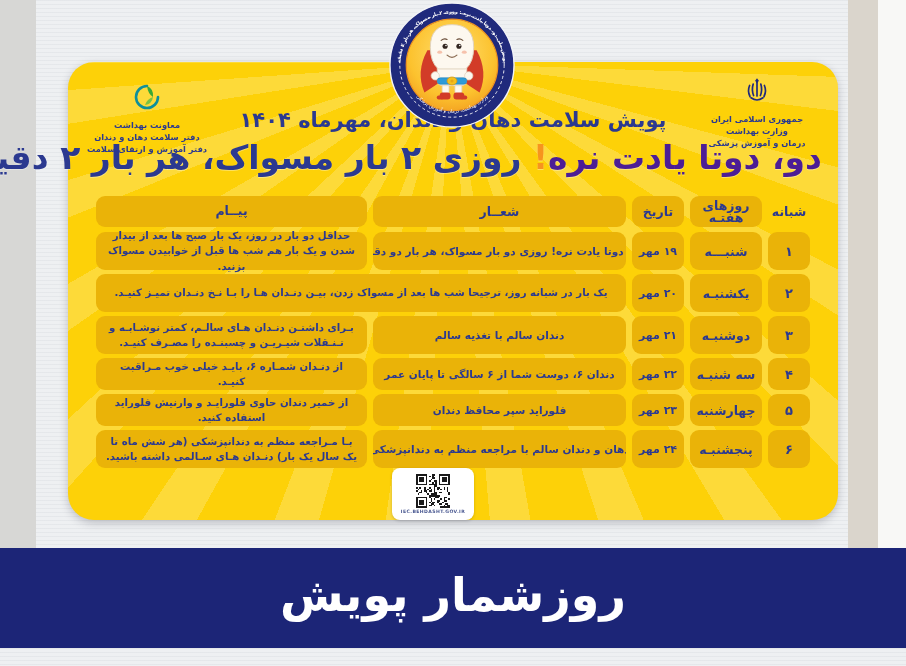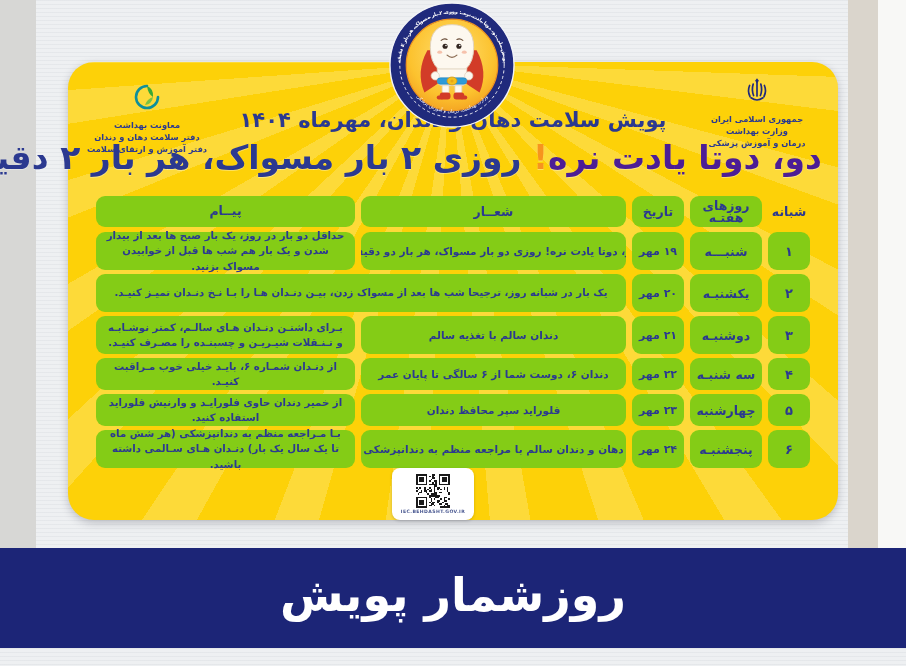--- a/index.html
+++ b/index.html
@@ -47,28 +47,28 @@
     text-shadow:0 1px 0 rgba(255,255,255,0.35);
   }
   .slogan .seg-teal{color:#4c1d95;}
   .slogan .seg-orange{color:#f7941d;}
   .slogan .seg-navy{color:#2b3990;}
 
   
   .cal-table{position:absolute;left:28px;top:134px;width:714px;direction:rtl;}
   .trow{display:flex;gap:6px;margin-bottom:4px;}
   .cell{
-    background:#84cc16;border-radius:9px;color:#2b3990;
+    background:#eab308;border-radius:9px;color:#2b3990;
     display:flex;flex-direction:column;align-items:center;justify-content:center;
     text-align:center;box-sizing:border-box;
   }
   .c-num{width:42px;flex:0 0 auto;font-size:13px;font-weight:bold;}
   .c-day{width:72px;flex:0 0 auto;font-size:12.5px;font-weight:bold;}
   .c-date{width:52px;flex:0 0 auto;font-size:11px;font-weight:bold;}
-  .c-slog{flex:1 1 0;font-size:10.5px;font-weight:bold;white-space:nowrap;overflow:hidden;padding:0 12px;}
+  .c-slog{flex:1 1 0;font-size:10.5px;font-weight:bold;white-space:nowrap;overflow:hidden;padding:0 0;}
   .c-msg{flex:1 1 0;font-size:10.2px;font-weight:bold;line-height:1.5;padding:0 9px;}
   .hrow .cell{font-size:12.5px;font-weight:bold;}
   .hrow{height:31px;margin-bottom:5px;}
   .hrow .cell{height:31px;}
   .th-num{background:transparent;}
   .th-day{font-size:10.8px;line-height:11.5px;}
   .r-tall .cell{height:38px;}
   .r-short .cell{height:32px;}
 
   

